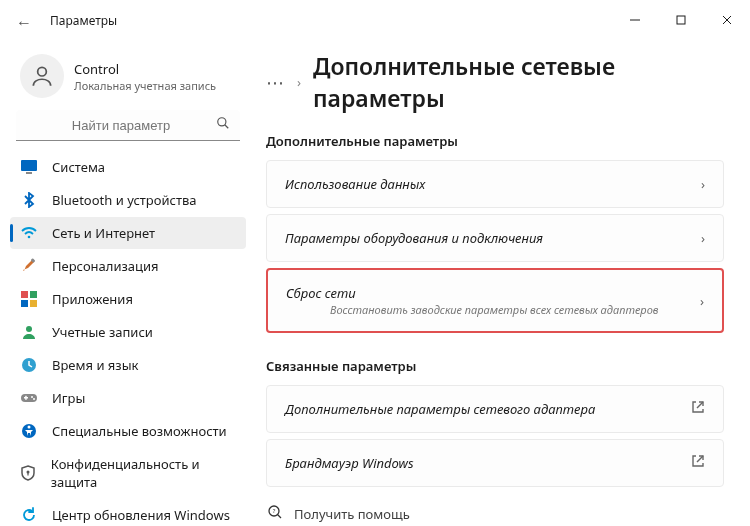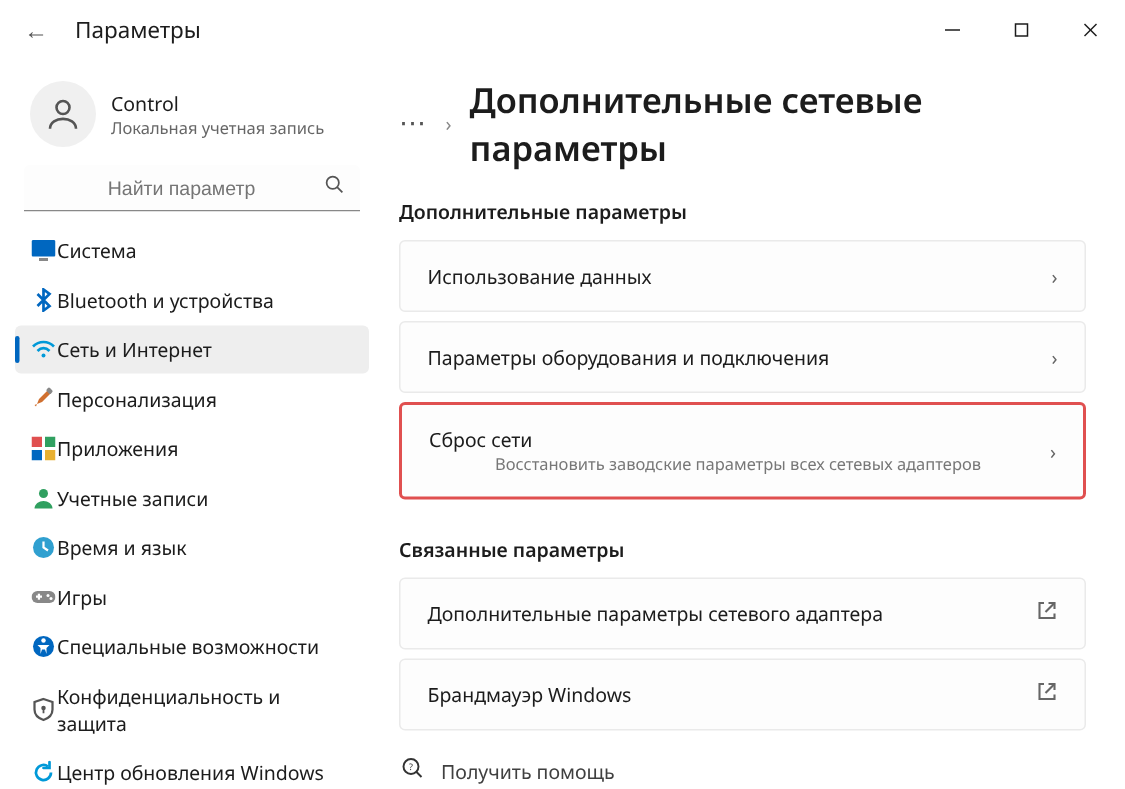--- a/index.html
+++ b/index.html
@@ -19,21 +19,21 @@
     justify-content: space-between;
     padding: 0 0 0 12px;
   }
   .title-left { display: flex; align-items: center; gap: 14px; }
   .back-arrow {
     font-size: 16px;
     color: #555;
     cursor: pointer;
     padding: 4px;
   }
-  .title-text { font-size: 15px; }
+  .title-text { font-size: 12px; }
   .window-controls { display: flex; }
   .wc-btn {
     width: 46px;
     height: 32px;
     display: flex;
     align-items: center;
     justify-content: center;
     cursor: pointer;
     color: #1c1c1c;
   }
@@ -81,20 +81,21 @@
     background: transparent;
     flex: 1;
     font-size: 13px;
     text-align: center;
   }
   .search-icon { color: #555; }
   .nav { display: flex; flex-direction: column; gap: 1px; padding: 0 6px; }
   .nav-item {
     display: flex;
     align-items: center;
+    gap: 14px;
     padding: 7px 10px;
     border-radius: 4px;
     cursor: pointer;
     font-size: 13px;
     position: relative;
   }
   .nav-item.selected { background: #eeeeee; }
   .nav-item.selected::before {
     content: "";
     position: absolute;
@@ -133,21 +134,21 @@
     background: #fdfdfd;
     border: 1px solid #eaeaea;
     border-radius: 4px;
     padding: 14px 18px;
     display: flex;
     align-items: center;
     justify-content: space-between;
     margin-bottom: 6px;
     cursor: pointer;
   }
-  .card-body { display: flex; flex-direction: column; }
+  .card-body { display: flex; flex-direction: column; font-style: italic; }
   .card-title { font-size: 13px; }
   .card-sub { font-size: 11px; color: #777; margin-left: 44px; }
   .card.highlight { border: 2px solid #e05050; border-radius: 4px; }
   .chev { color: #666; font-size: 13px; }
   .ext-icon { color: #666; font-size: 13px; }
   .help-row {
     display: flex;
     align-items: center;
     gap: 10px;
     padding: 7px 0;

